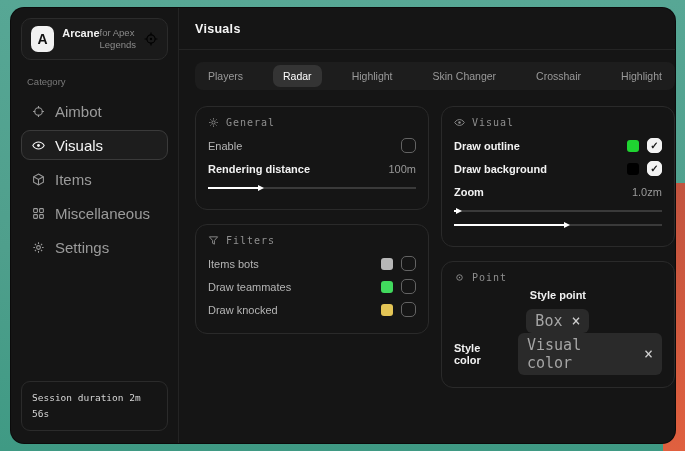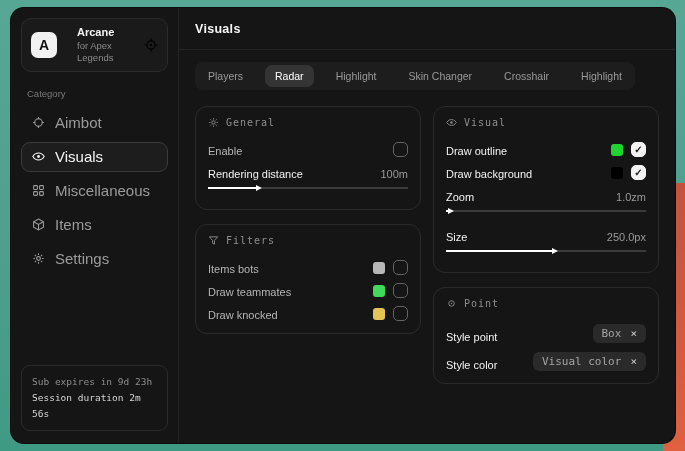--- a/index.html
+++ b/index.html
@@ -19,21 +19,21 @@
     display:flex; overflow:hidden;
   }
 
   
   .sidebar { width:168px; border-right:1px solid #242424; display:flex; flex-direction:column;
     padding:10px 10px 12px; }
   .logo-card { display:flex; align-items:center; gap:8px; border:1px solid #2b2b2b;
     background:#1a1a1a; border-radius:10px; padding:7px 9px; }
   .avatar { width:26px; height:26px; background:#f2f2f2; border-radius:7px; display:flex;
     align-items:center; justify-content:center; color:#111; font-weight:700; font-size:14px; }
-  .logo-text { display:flex; flex-direction:column; line-height:1.25; flex:1;margin-left:12px; }
+  .logo-text { display:flex; flex-direction:row; line-height:1.25; flex:1; }
   .logo-title { color:#f2f2f2; font-size:11px; font-weight:700; }
   .logo-sub { color:#8b8b8b; font-size:9.5px; }
   .logo-target { color:#8b8b8b; display:flex; }
 
   .cat-label { color:#7a7a7a; font-size:9.5px; margin:16px 6px 9px; }
 
   .nav-item { display:flex; align-items:center; gap:10px; height:30px; padding:0 10px;
     color:#9b9b9b; font-size:15px; border:1px solid transparent; border-radius:9px;
     margin-bottom:4px; cursor:default; }
   .nav-item.active { border-color:#3a3a3a; background:#1d1d1d; color:#f5f5f5; }
@@ -46,56 +46,56 @@
   .session-line1 { color:#8d8d8d; }
   .session-line2 { color:#d5d5d5; }
 
   
   .main { flex:1; display:flex; flex-direction:column; }
   .main-header { height:42px; display:flex; align-items:center; padding:0 16px;
     border-bottom:1px solid #242424; }
   .main-title { color:#f5f5f5; font-size:12.5px; font-weight:700; letter-spacing:.3px; }
 
   .tabs-row { padding:12px 16px 4px; }
-  .tabs { display:inline-flex; background:#1d1d1d; border-radius:8px; padding:3px; gap:12px;justify-content:flex-end; }
+  .tabs { display:inline-flex; background:#1d1d1d; border-radius:8px; padding:3px; gap:20px;justify-content:flex-end; }
   .tab { padding:5px 10px; font-size:10.5px; color:#9a9a9a; border-radius:6px; cursor:default;
     white-space:nowrap; }
   .tab.active { background:#343434; color:#fff;border-radius:7px; }
 
   .content { display:flex; gap:12px; padding:12px 16px; align-items:flex-start; }
   .col { flex:1; display:flex; flex-direction:column; gap:14px; min-width:0; }
 
   .panel { border:1px solid #2a2a2a; border-radius:12px; padding:10px 12px 12px; }
   .panel-header { display:flex; align-items:center; gap:7px; color:#8f8f8f;
     font-family:"DejaVu Sans Mono", monospace; font-size:10px; letter-spacing:1px;
     margin-bottom:6px; }
-  .row { display:flex; align-items:flex-end; justify-content:space-between; min-height:23px;
+  .row { display:flex; align-items:center; justify-content:space-between; min-height:23px;
     gap:8px; }
   .row-label { color:#b5b5b5; font-size:11px; }
-  .row-label.strong { color:#f2f2f2; font-weight:400; }
+  .row-label.strong { color:#f2f2f2; font-weight:700; }
   .row-value { color:#9a9a9a; font-size:11px; }
   .row-right { display:flex; align-items:center; gap:8px; }
 
   .checkbox { width:15px; height:15px; border:1.5px solid #636363; border-radius:5px;
     flex:0 0 auto; }
   .checkbox.checked { border-color:#f2f2f2; background:#f2f2f2; color:#161616;
     display:flex; align-items:center; justify-content:center; font-size:10px; font-weight:700;
     line-height:1; }
   .swatch { width:12px; height:12px; border-radius:3px; flex:0 0 auto; }
 
   .slider { position:relative; height:9px; margin:3px 0 5px; }
   .slider .track { position:absolute; left:0; right:0; top:3.5px; height:2px; background:#3a3a3a; }
   .slider .fill { position:absolute; left:0; top:3.5px; height:2px; background:#ffffff; }
   .slider .thumb { position:absolute; right:-6px; top:-2px; width:0; height:0;
     border-top:3px solid transparent; border-bottom:3px solid transparent;
     border-left:6px solid #ffffff; }
 
   .chip { display:inline-flex; align-items:center; gap:9px; background:#2a2a2a;
     border-radius:6px; padding:3px 9px; font-family:"DejaVu Sans Mono", monospace;
-    font-size:11px; color:#a5a5a5; }
+    font-size:15px; color:#a5a5a5; }
   .chip .chip-x { color:#cfcfcf; cursor:default; }
 
   .icon { display:inline-flex; color:currentColor; }
 </style>
 </head>
 <body>
 
 <div class="bg-red-strip"></div>
 
 <div class="window">
@@ -135,53 +135,52 @@
           <path d="M1.5 12s4-6.5 10.5-6.5S22.5 12 22.5 12s-4 6.5-10.5 6.5S1.5 12 1.5 12z"></path>
           <circle cx="12" cy="12" r="2.6" fill="currentColor" stroke="none"></circle>
         </svg>
       </span>
       <span>Visuals</span>
     </div>
 
     <div class="nav-item">
       <span class="icon">
         <svg width="13" height="13" viewBox="0 0 24 24" fill="none" stroke="currentColor" stroke-width="2">
+          <path d="M12 2l9 5v10l-9 5-9-5V7z"></path>
+            <path d="M3 7l9 5 9-5M12 12v10"></path>
+        </svg>
+      </span>
+      <span>Items</span>
+    </div>
+
+    <div class="nav-item">
+      <span class="icon">
+        <svg width="13" height="13" viewBox="0 0 24 24" fill="none" stroke="currentColor" stroke-width="2">
           <rect x="3" y="3" width="7" height="7" rx="1.5"></rect>
             <rect x="14" y="3" width="7" height="7" rx="1.5"></rect>
           <rect x="3" y="14" width="7" height="7" rx="1.5"></rect>
             <rect x="14" y="14" width="7" height="7" rx="1.5"></rect>
         </svg>
       </span>
       <span>Miscellaneous</span>
     </div>
 
     <div class="nav-item">
       <span class="icon">
         <svg width="13" height="13" viewBox="0 0 24 24" fill="none" stroke="currentColor" stroke-width="2">
-          <path d="M12 2l9 5v10l-9 5-9-5V7z"></path>
-            <path d="M3 7l9 5 9-5M12 12v10"></path>
-        </svg>
-      </span>
-      <span>Items</span>
-    </div>
-
-    <div class="nav-item">
-      <span class="icon">
-        <svg width="13" height="13" viewBox="0 0 24 24" fill="none" stroke="currentColor" stroke-width="2">
           <circle cx="12" cy="12" r="3.5"></circle>
           <path d="M12 2.5v3M12 18.5v3M2.5 12h3M18.5 12h3M5.3 5.3l2.1 2.1M16.6 16.6l2.1 2.1M18.7 5.3l-2.1 2.1M7.4 16.6l-2.1 2.1"></path>
         </svg>
       </span>
       <span>Settings</span>
     </div>
 
     <div class="spacer"></div>
 
     <div class="session-card">
-      <div class="session-line1">Sub expires in 9d 23h</div>
       <div class="session-line2">Session duration 2m 56s</div>
     </div>
   </div>
 
   <div class="main">
 
     <div class="main-header">
       <span class="main-title">Visuals</span>
     </div>
 
@@ -289,43 +288,39 @@
           <div class="row">
             <span class="row-label strong">Zoom</span>
             <span class="row-value">1.0zm</span>
           </div>
           <div class="slider">
             <div class="track"></div>
             <div class="fill" style="width: 1%;">
               <span class="thumb"></span>
             </div>
           </div>
-          <div class="row">
-            <span class="row-label strong">Size</span>
-            <span class="row-value">250.0px</span>
-          </div>
           <div class="slider">
             <div class="track"></div>
             <div class="fill" style="width: 53%;">
               <span class="thumb"></span>
             </div>
           </div>
         </div>
 
         <div class="panel">
           <div class="panel-header">
             <span class="icon">
               <svg width="11" height="11" viewBox="0 0 24 24" fill="none" stroke="currentColor" stroke-width="2">
                 <circle cx="12" cy="12" r="6"></circle>
                   <circle cx="12" cy="12" r="1.5" fill="currentColor" stroke="none"></circle>
               </svg>
             </span>
             <span>Point</span>
           </div>
-          <div class="row" style="min-height:28px;">
+          <div class="row" style="min-height:28px;flex-direction:column;">
             <span class="row-label strong">Style point</span>
             <span class="chip">
               <span>Box</span>
               <span class="chip-x">×</span>
             </span>
           </div>
           <div class="row" style="min-height:28px;">
             <span class="row-label strong">Style color</span>
             <span class="chip">
               <span>Visual color</span>

